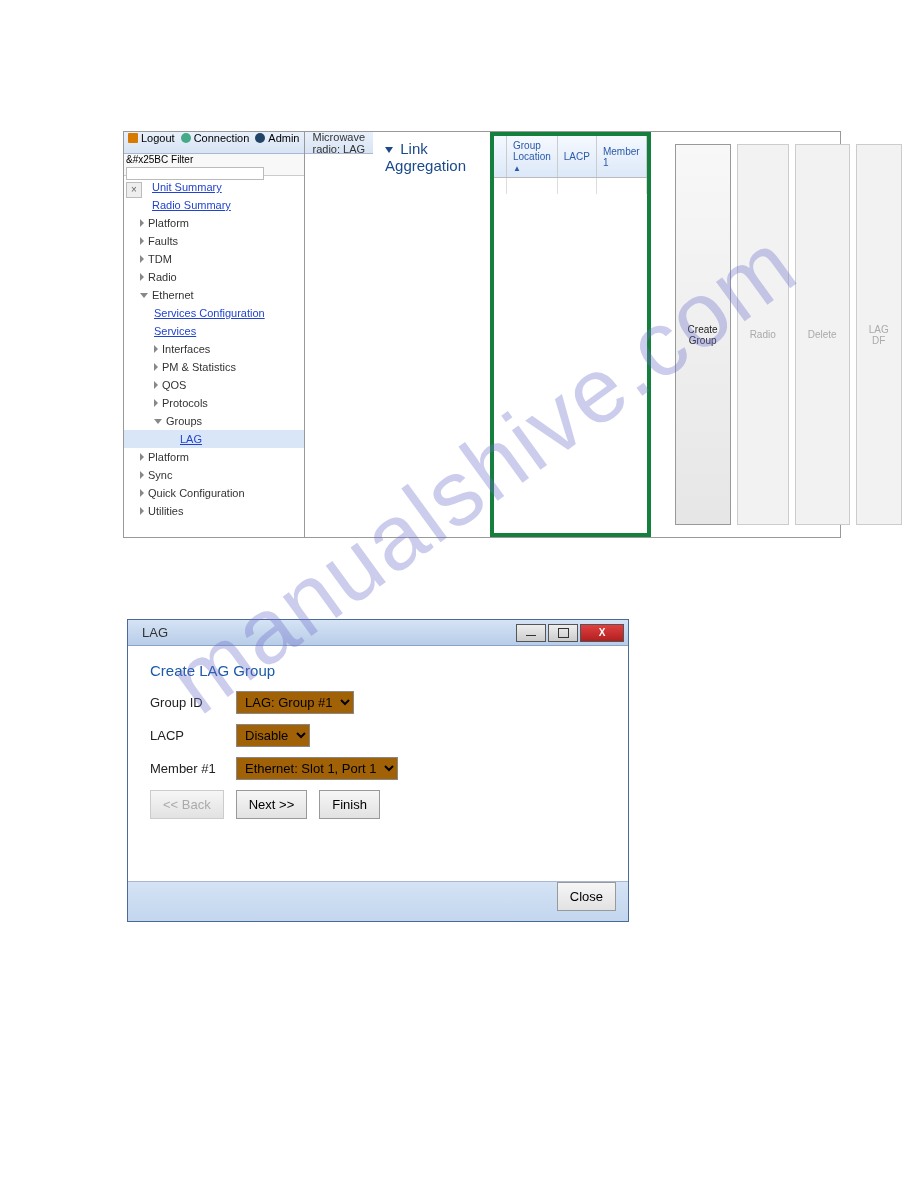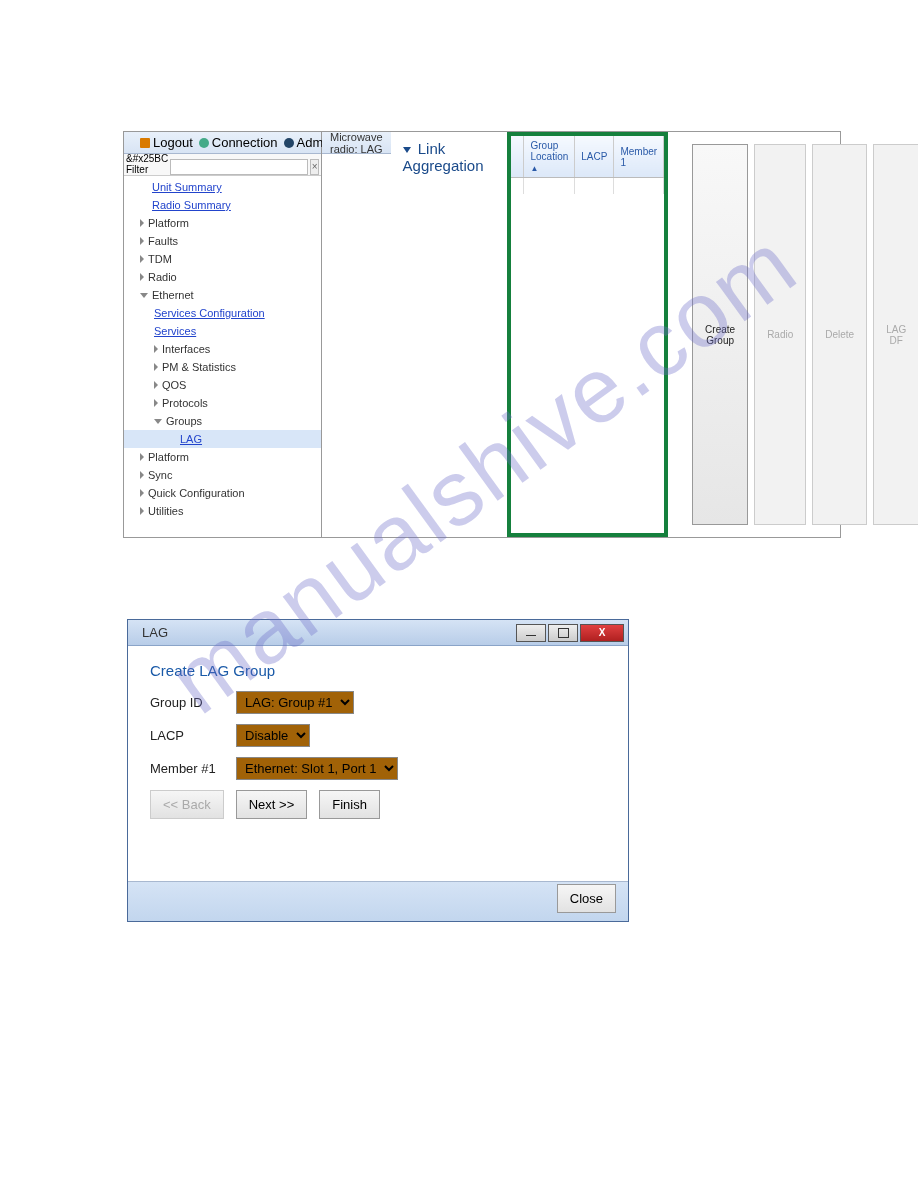--- a/index.html
+++ b/index.html
@@ -37,40 +37,41 @@
       background: #fff;
       display: flex;
       flex-direction: column;
     }
     
     .topbar {
       height: 22px;
       background: linear-gradient(#e8f0fa, #d8e4f4);
       border-bottom: 1px solid #a8b8d0;
       display: flex;
-      align-items: center;
-      padding: 0 16px;
+      align-items: flex-start;
+      padding: 0 4px;
       gap: 6px;
-      font-size: 13px;
+      font-size: 11px;
     }
     .topbar .tb-item { display: flex; align-items: center; gap: 3px; cursor: pointer; }
     .topbar .ico { width: 10px; height: 10px; display: inline-block; }
     .ico-logout { background: #d97a00; border-radius: 1px; }
     .ico-conn { background: #4a8; border-radius: 50%; }
     .ico-admin { background: #246; border-radius: 50%; }
     
     .filter-row {
       height: 22px;
       border-bottom: 1px solid #ccc;
       display: flex;
-      align-items: flex-end;
+      align-items: flex-start;
       padding: 0 2px;
       background: #f8f8f8;
       gap: 2px;
       font-size: 10px;
+      flex-direction: column;
     }
     .filter-row input {
       flex: 1;
       height: 16px;
       border: 1px solid #bbb;
       font-size: 10px;
       padding: 0 2px;
     }
     .filter-row .clearbtn {
       width: 16px; height: 16px; border: 1px solid #bbb; background: #eee;
@@ -175,22 +176,22 @@
       background: linear-gradient(#f6f6f6, #e2e2e2);
       border: 1px solid #999;
       font-size: 13px;
       cursor: pointer;
     }
     .wbtn.disabled { color: #aaa; border-color: #ccc; }
     
     .dlg-footer {
       height: 40px; background: linear-gradient(#d5e3f5, #c2d6ee);
       border-top: 1px solid #a8b8d0;
-      display: flex; align-items: flex-end; justify-content: flex-end;
-      padding: 8px 12px;
+      display: flex; align-items: flex-start; justify-content: flex-end;
+      padding: 0 12px;
     }
   </style>
 </head>
 <body>
 
 <div class="watermark">manualshive.com</div>
 
 <div class="app1">
   <div class="sidebar">
     <div class="topbar">

